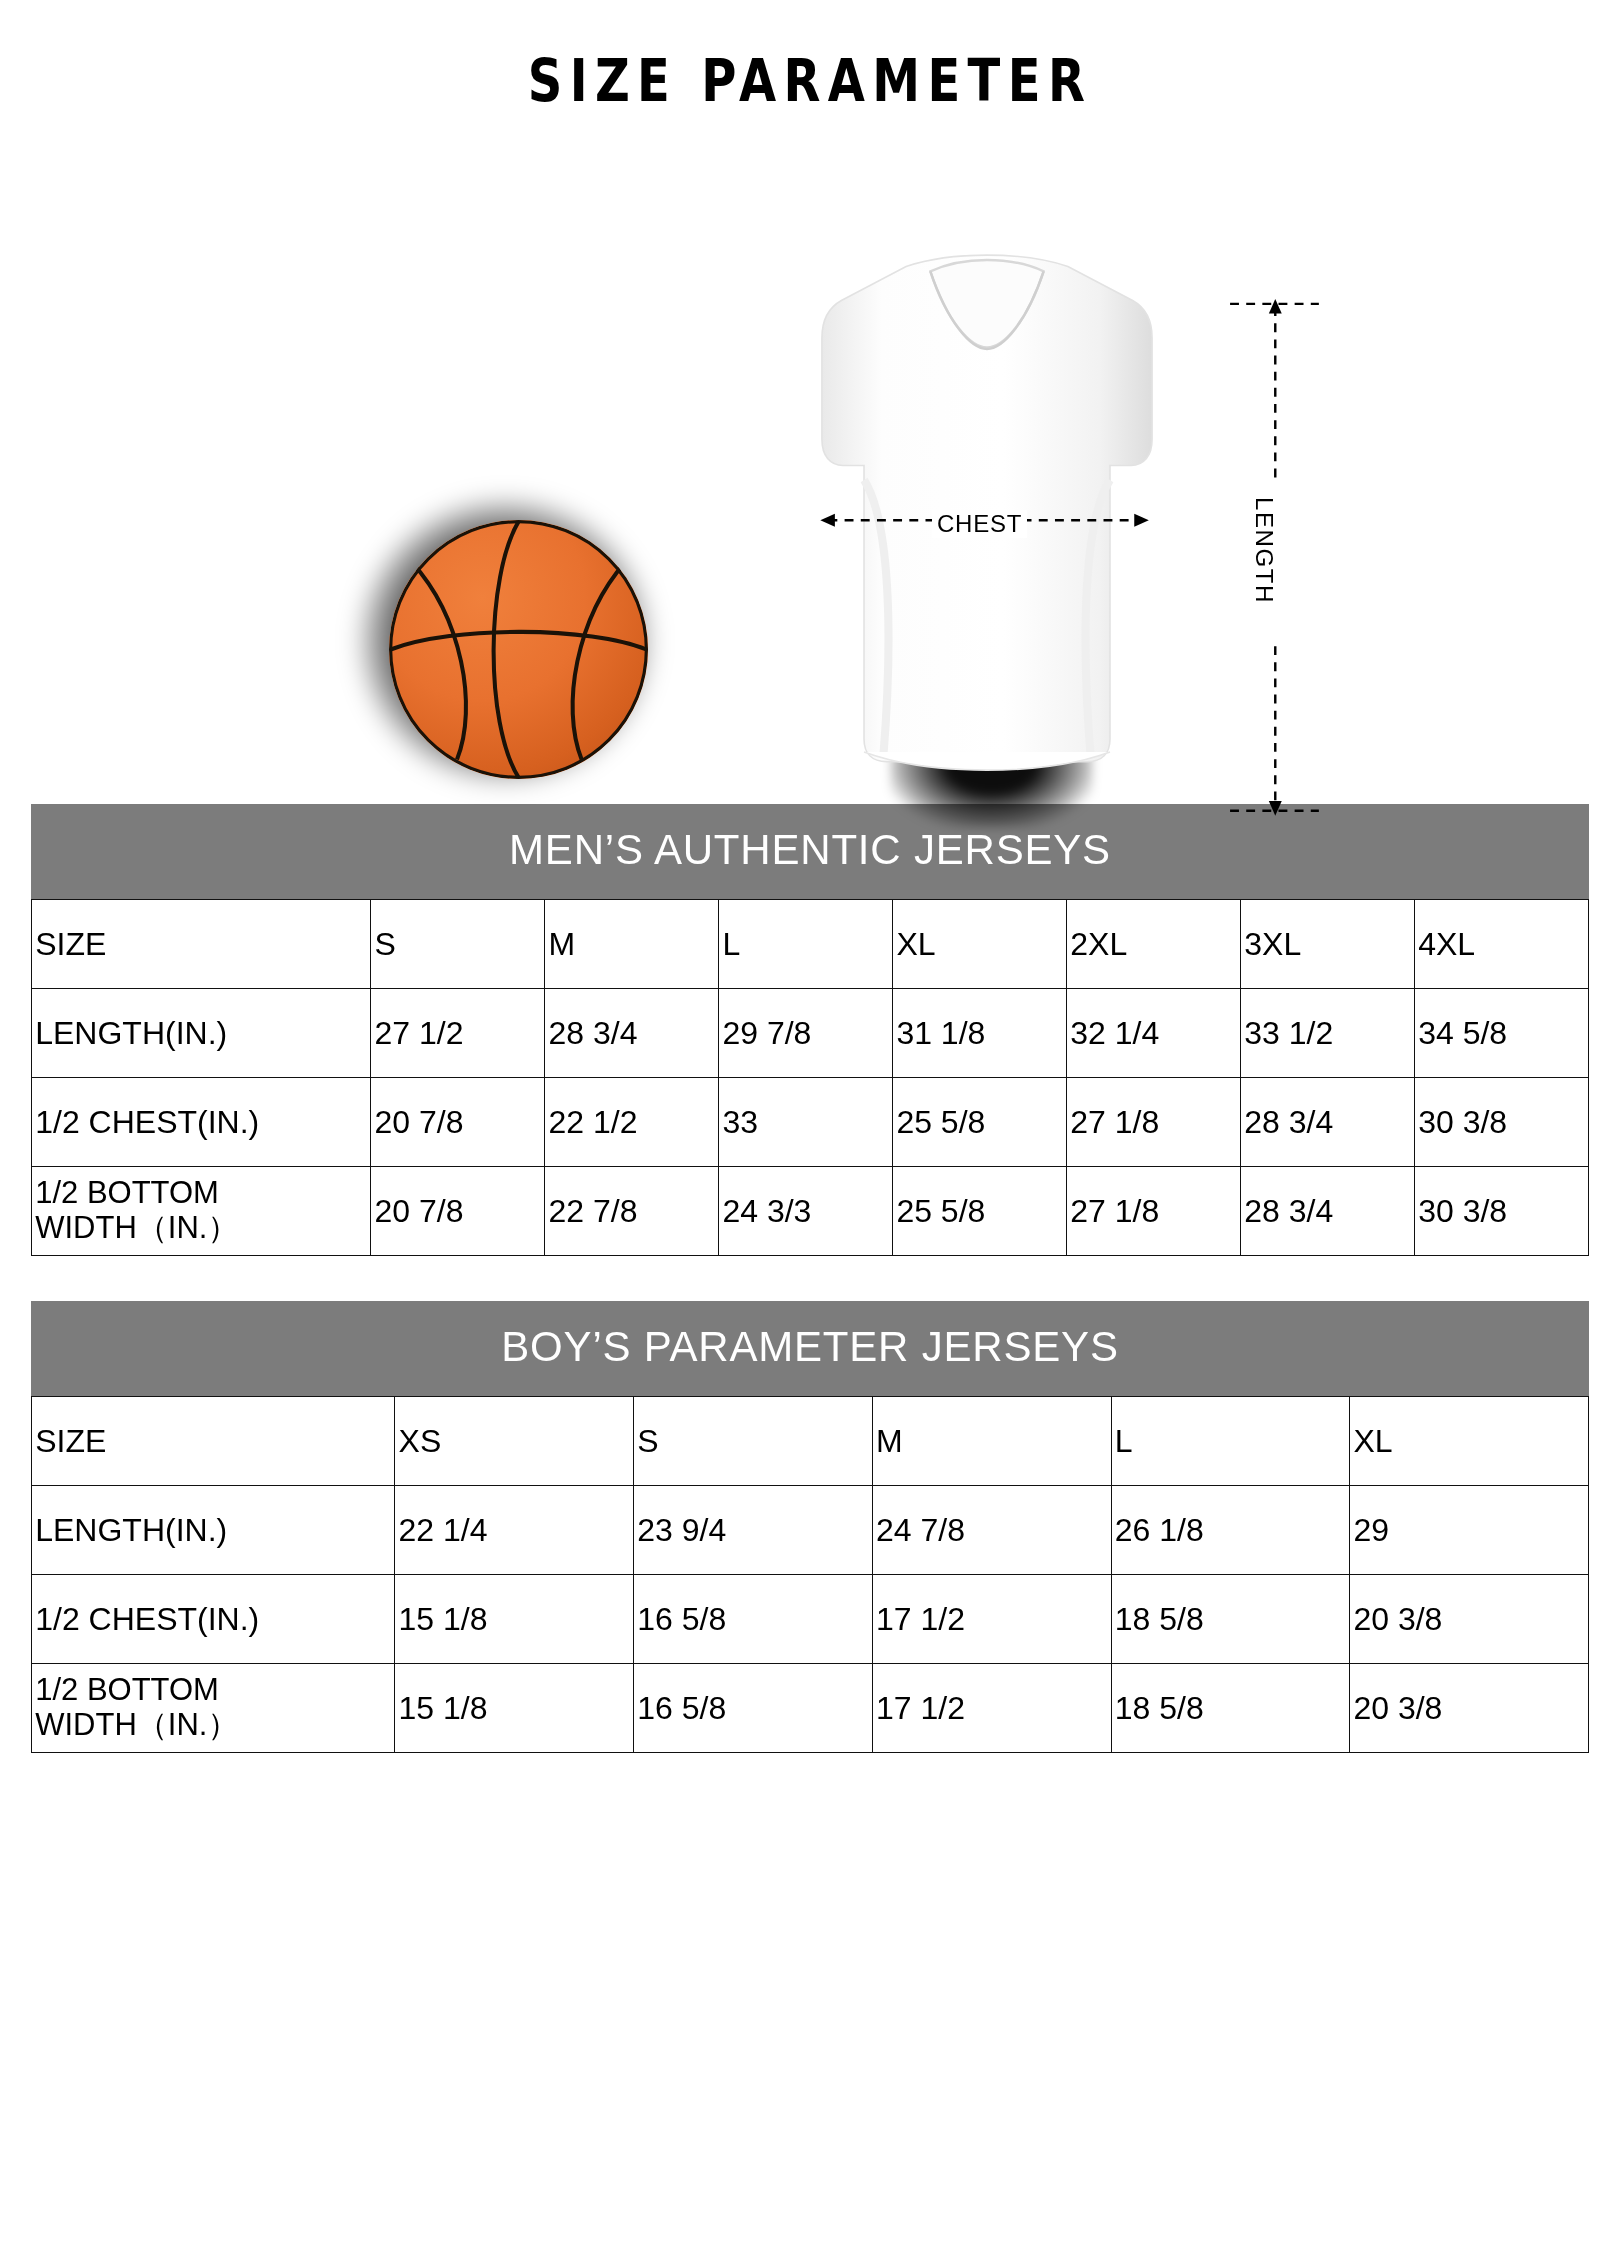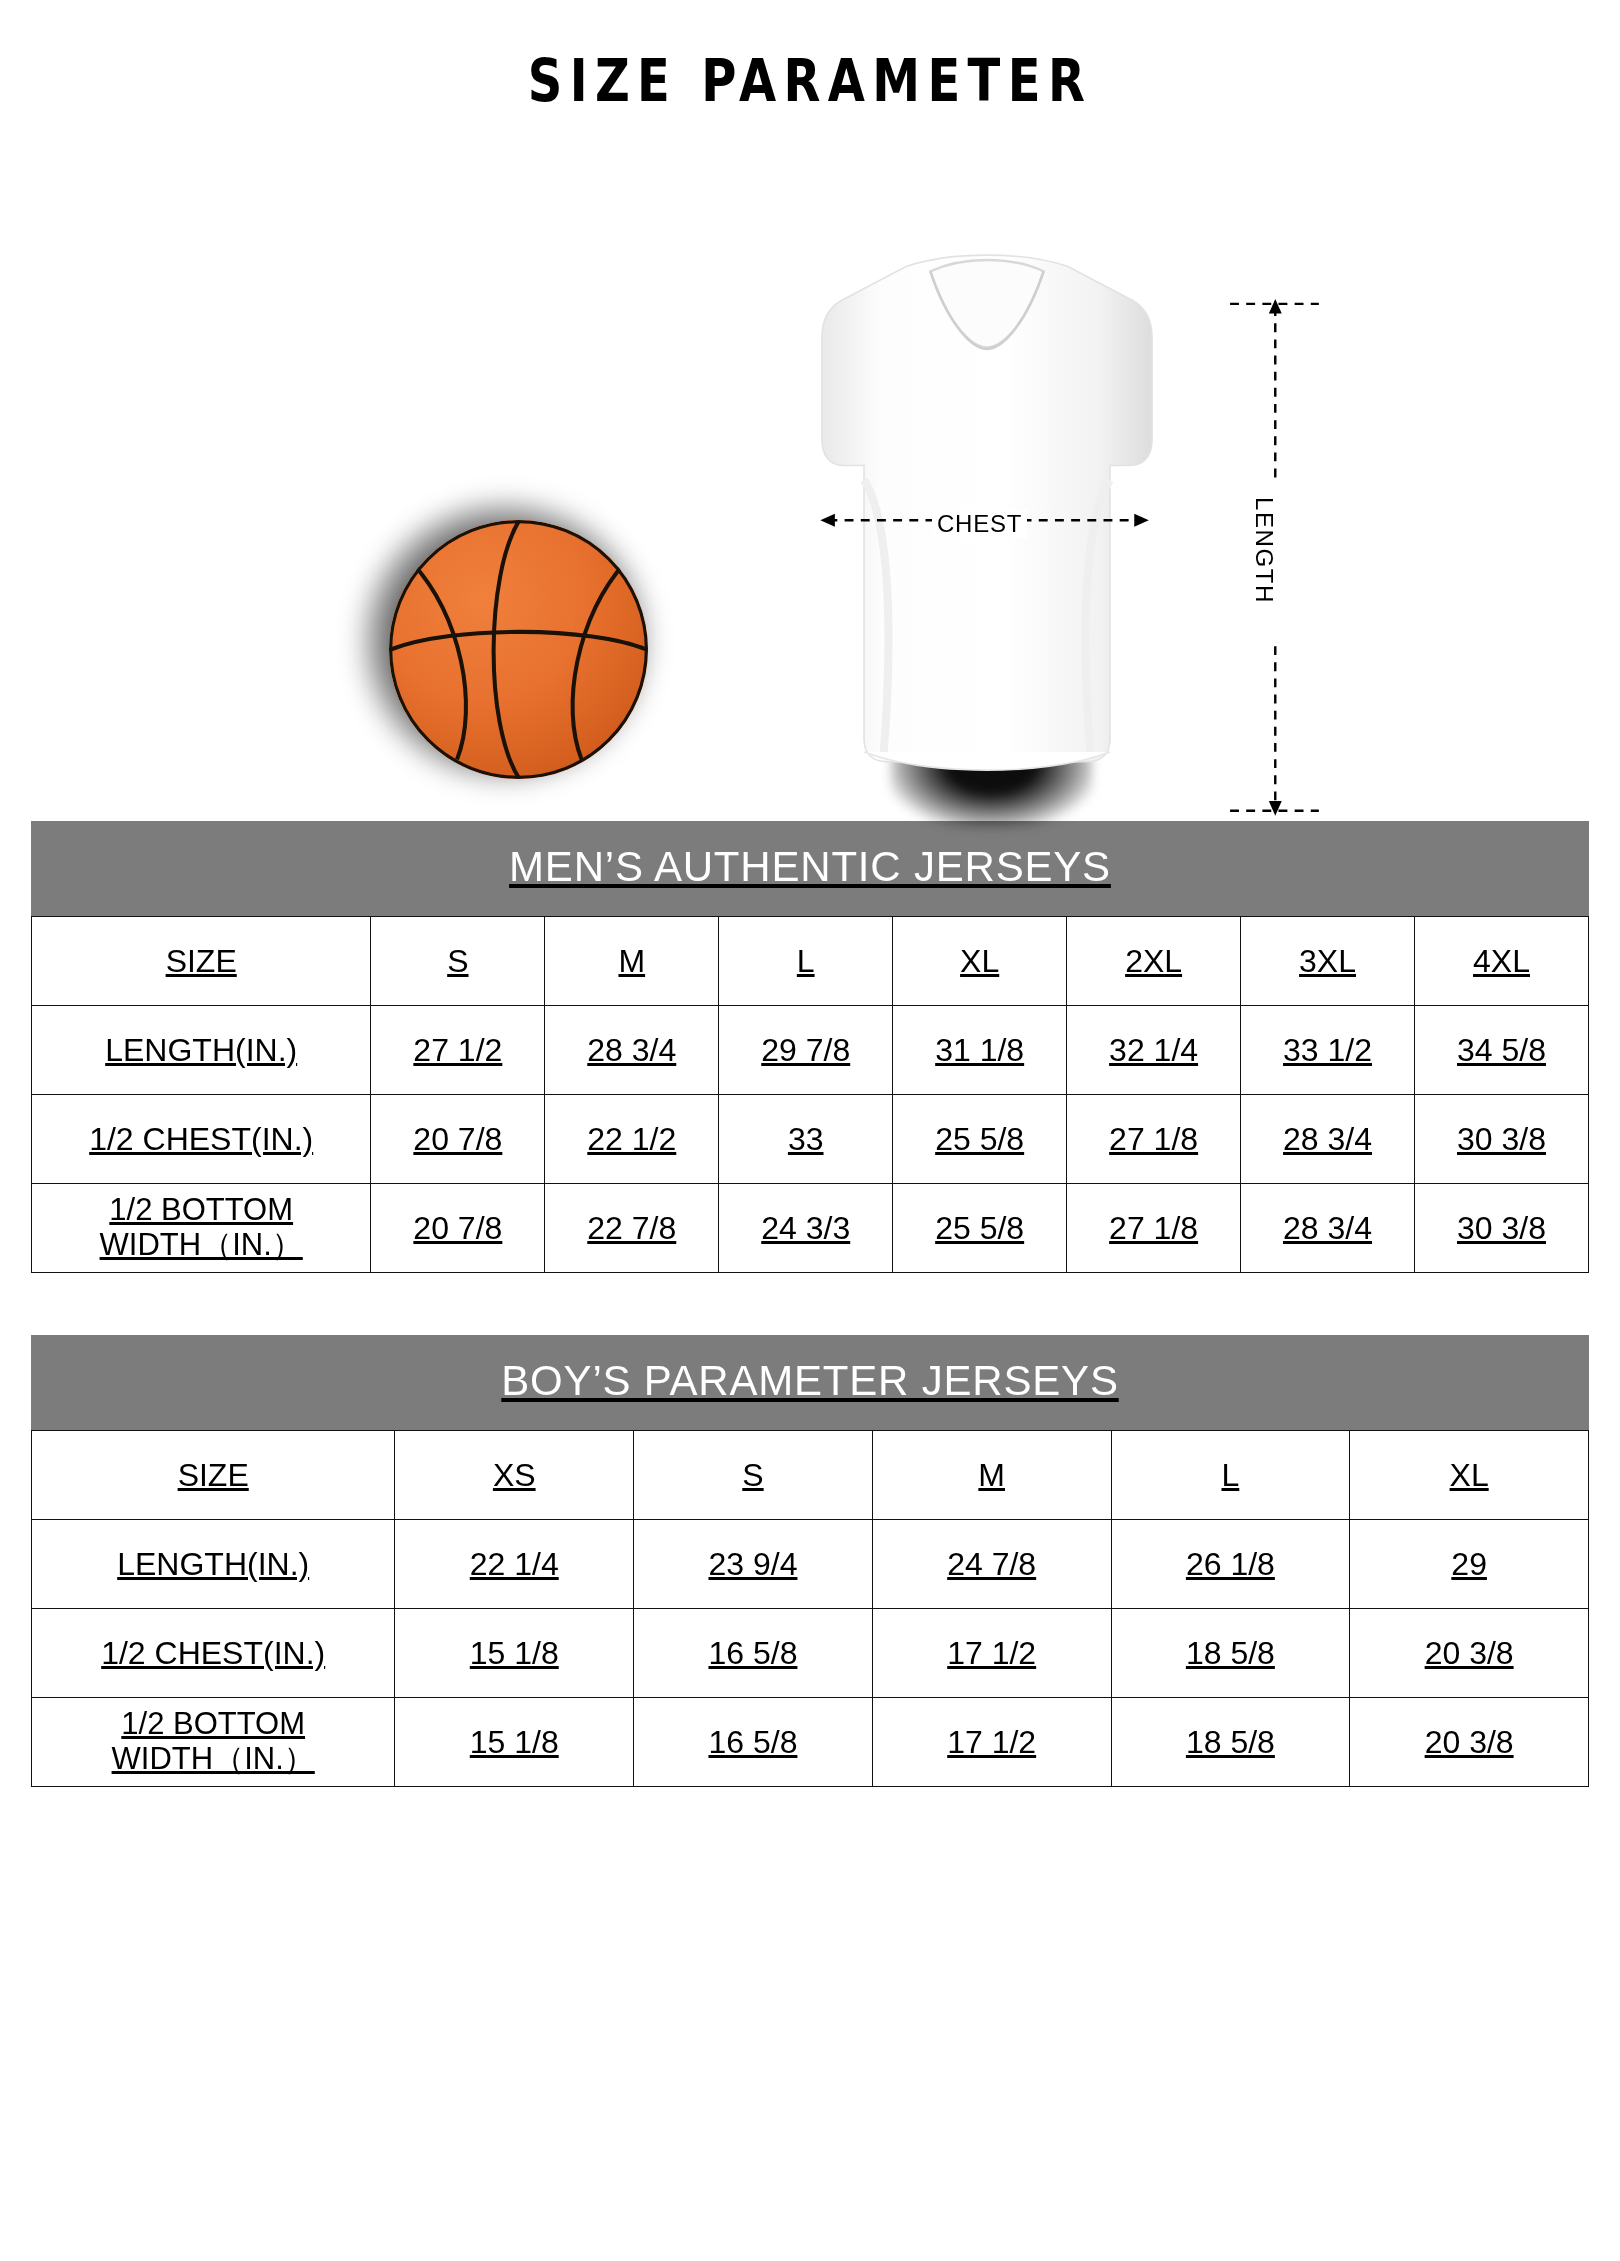--- a/index.html
+++ b/index.html
@@ -108,38 +108,37 @@
     top: 369px;
     font-size: 24px;
     letter-spacing: 1.6px;
     writing-mode: vertical-rl;
     font-family: "Liberation Sans", sans-serif;
     background: #fff;
     padding: 4.9px 0;
   }
 
   
-  .tbl-block { margin-top: 17px; text-decoration: underline; }
+  .tbl-block { margin-top: 0; }
   .tbl-head {
     background: #7c7c7c;
     color: #ffffff;
     text-align: center;
     font-size: 42px;
     letter-spacing: 0.8px;
     padding: 21px 0 24px 0;
     border: 1.6px solid #7c7c7c;
   }
   table {
     border-collapse: collapse;
     width: 100%;
     table-layout: fixed;
   }
   table td {
     border: 1.6px solid #111;
-    text-align: center;
     font-size: 32px;
     height: 88px;
     padding: 0 3.2px;
     font-family: "Liberation Sans", sans-serif;
     white-space: nowrap;
   }
   .rowlabel { font-size: 32px; }
   .two-line { line-height: 1.12; font-size: 31px; }
   .mens td:first-child { width: 332px; }
   .boys td:first-child { width: 356px; }

